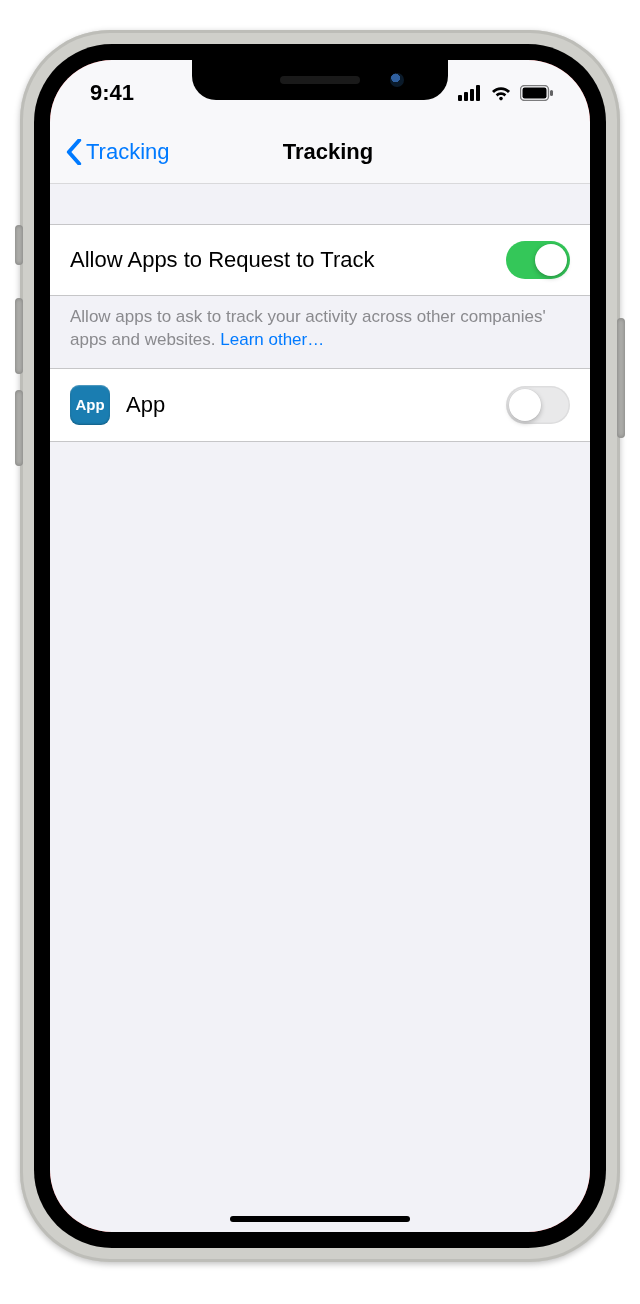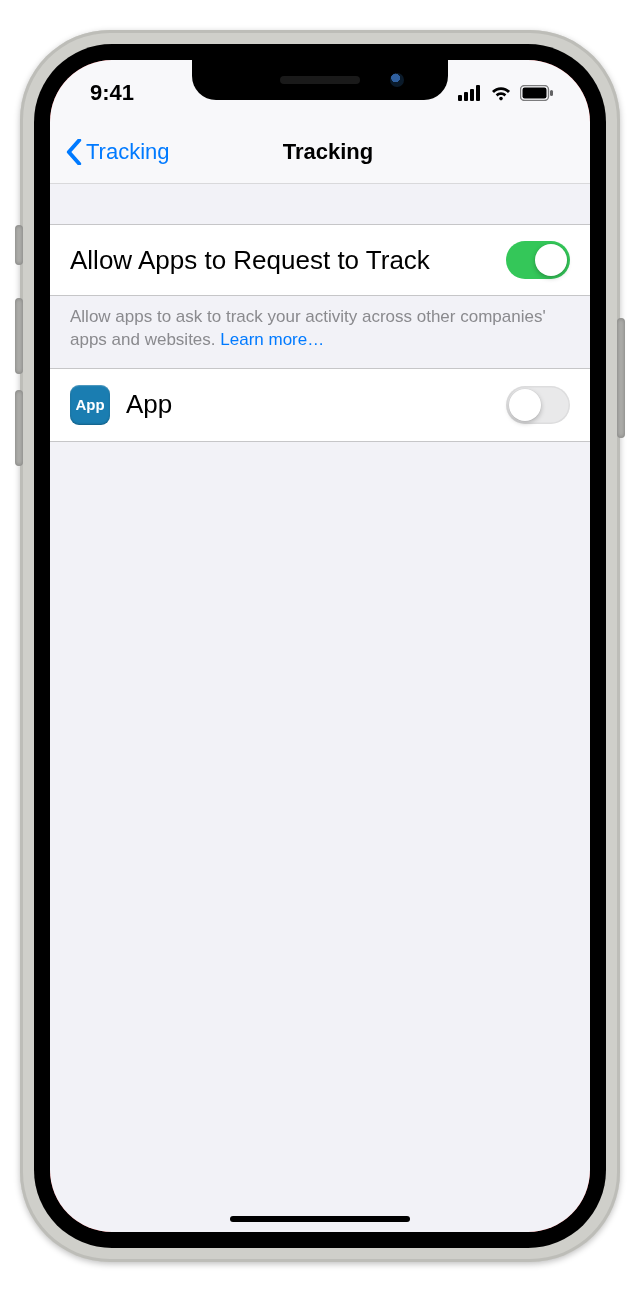--- a/index.html
+++ b/index.html
@@ -145,21 +145,21 @@
       background: #fff;
       padding: 16px 20px;
       display: flex;
       align-items: center;
       min-height: 62px;
       border-top: 0.5px solid rgba(60,60,67,0.29);
       border-bottom: 0.5px solid rgba(60,60,67,0.29);
     }
     .cell-label {
       flex: 1;
-      font-size: 26px;
+      font-size: 22px;
       color: #000;
     }
 
     .footer-text {
       padding: 10px 20px 0 20px;
       font-size: 17px;
       line-height: 1.35;
       color: #8a8a8e;
     }
     .footer-text a { color: #007aff; text-decoration: none; }
@@ -271,21 +271,21 @@
         <div class="spacer-top"></div>
 
         <div class="cell">
           <div class="cell-label">Allow Apps to Request to Track</div>
           <div class="toggle on">
             <div class="knob"></div>
           </div>
         </div>
 
         <div class="footer-text">
-          <span>Allow apps to ask to track your activity across other companies' apps and websites. </span><a href="#">Learn more…</a>
+          <span>Allow apps to ask to track your activity across other companies' apps and websites. </span><a href="#">Learn other…</a>
         </div>
 
         <div class="spacer-mid"></div>
 
         <div class="cell">
           <div class="app-icon">App</div>
           <div class="cell-label">App</div>
           <div class="toggle off">
             <div class="knob"></div>
           </div>

